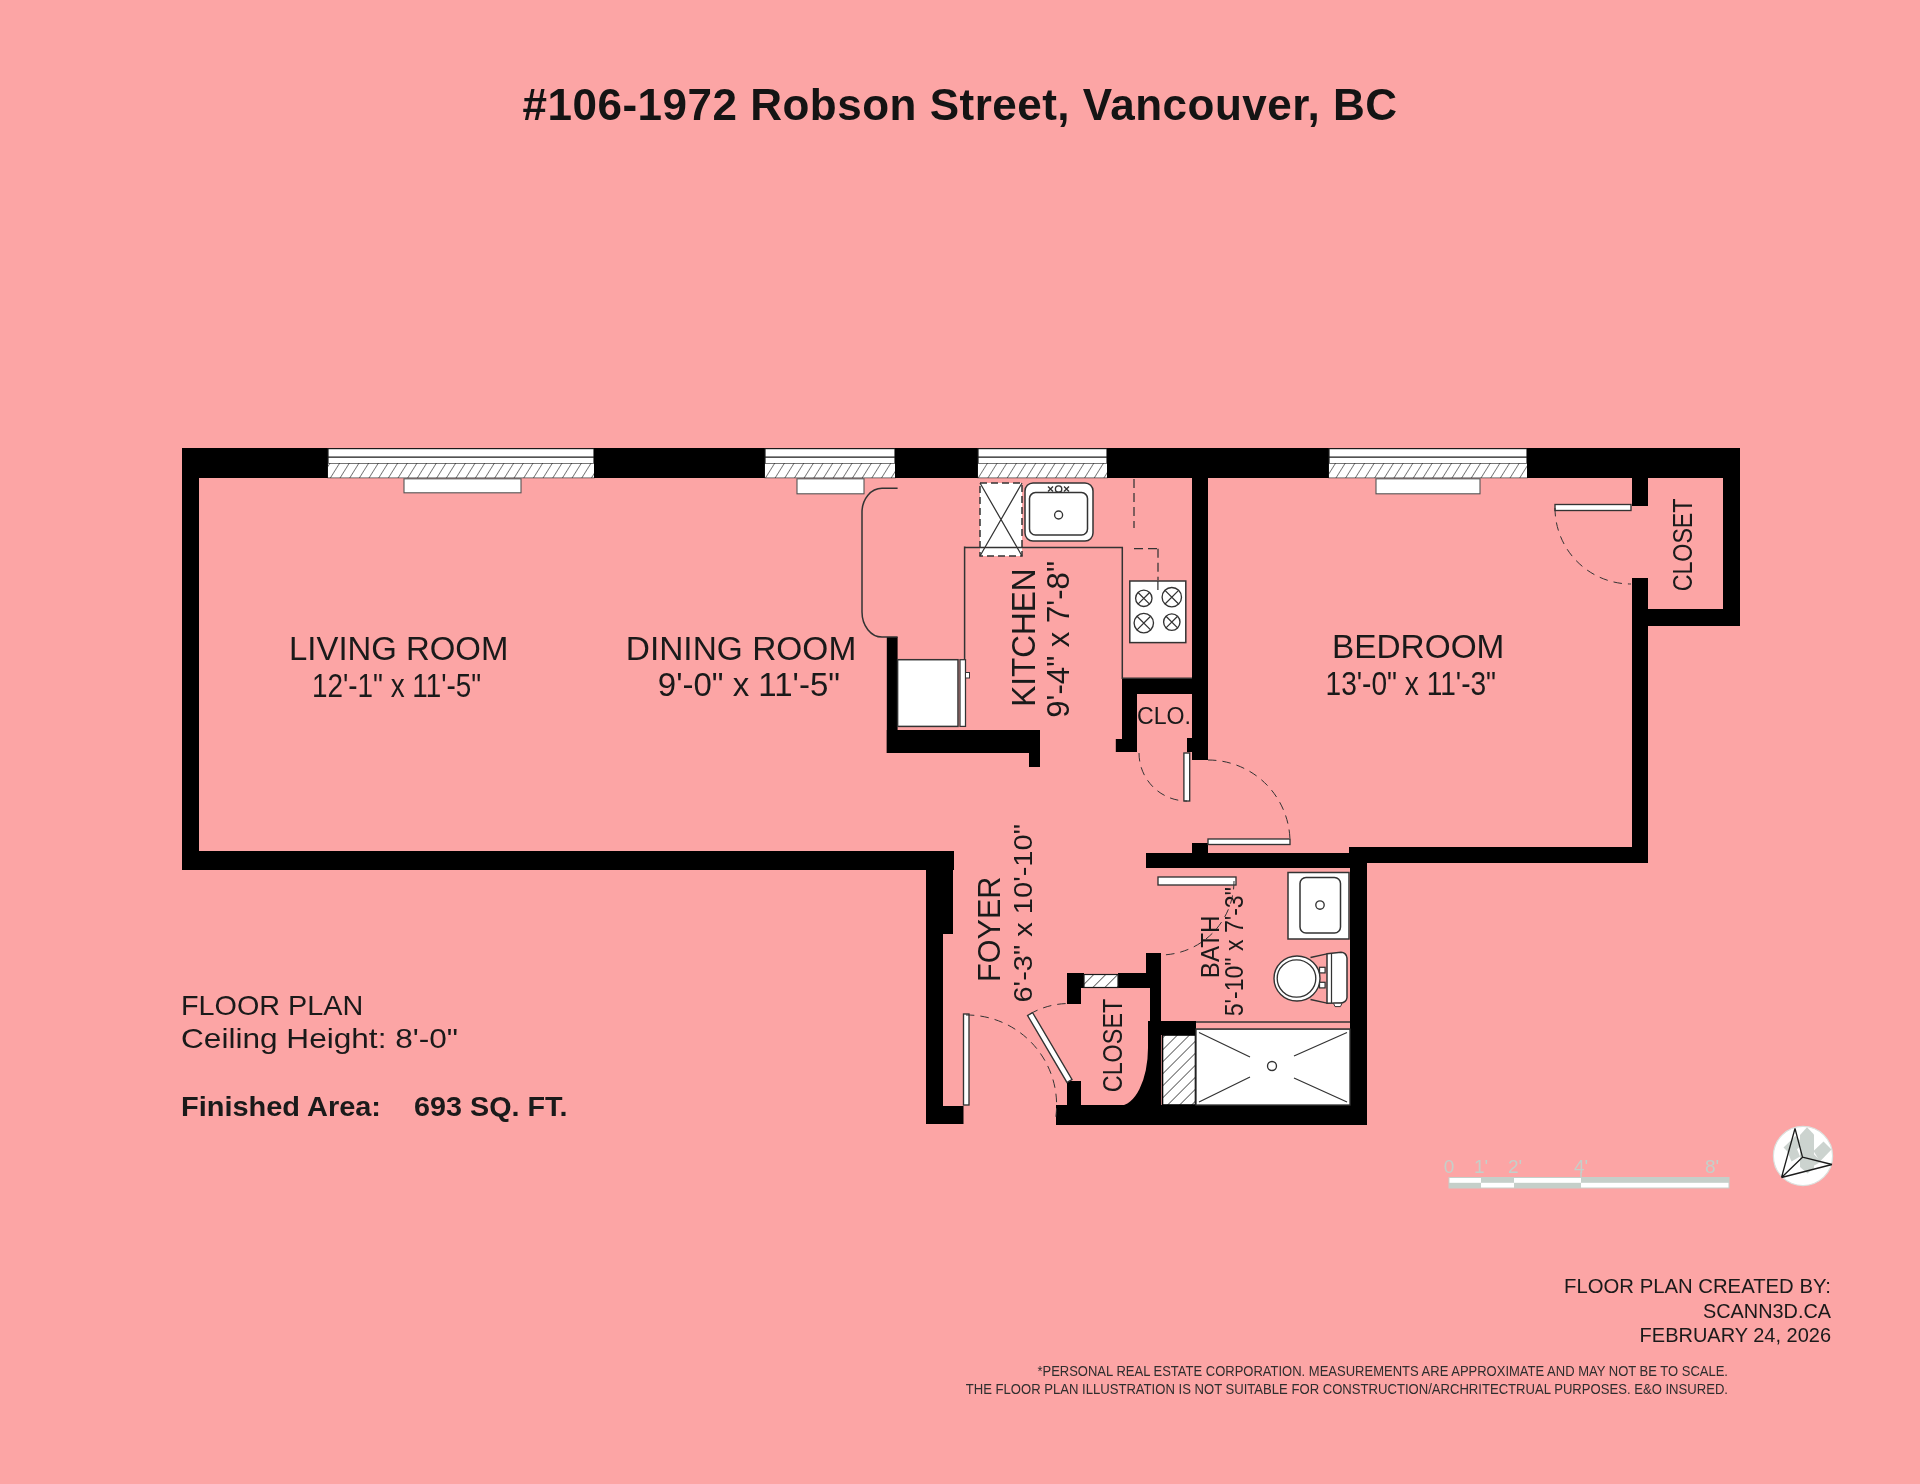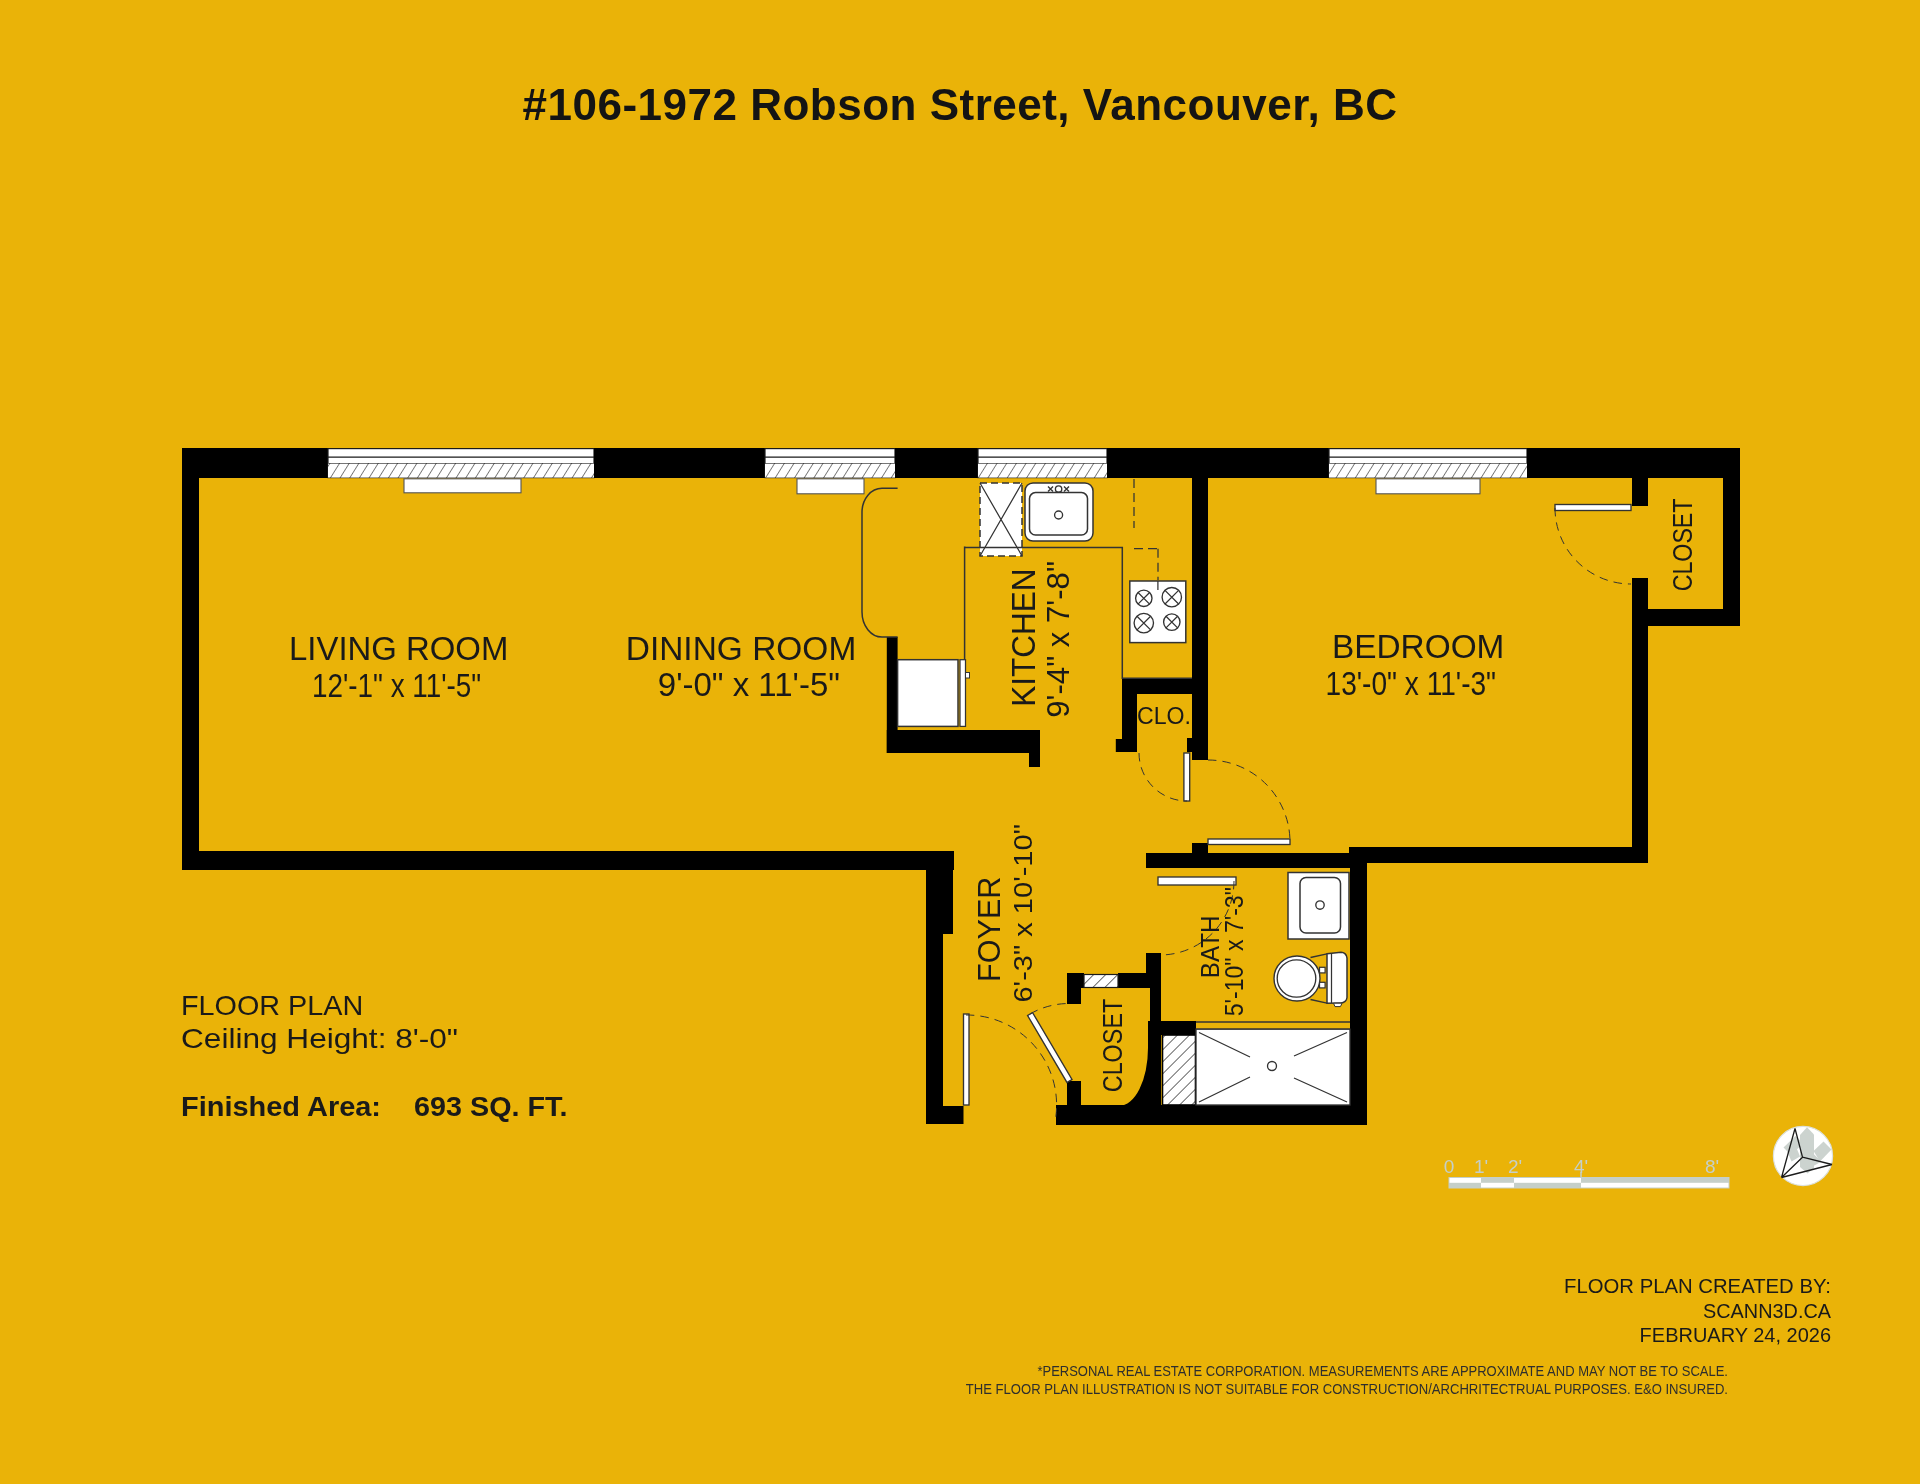--- a/index.html
+++ b/index.html
@@ -1,16 +1,16 @@
 <!DOCTYPE html>
 <html><head>
 <meta charset="utf-8">
 <style>
   html,body{margin:0;padding:0;background:#ffffff;}
-  .page{position:relative;width:1920px;height:1484px;background:#eab308;overflow:hidden;}
+  .page{position:relative;width:1920px;height:1484px;background:#fca5a5;overflow:hidden;}
   svg text{font-family:"Liberation Sans", sans-serif;}
 </style>
 </head>
 <body>
 <div class="page">
 <svg width="1920" height="1484" viewBox="0 0 1920 1484">
 <defs>
   <pattern id="winhatch" width="8.2" height="8.2" patternUnits="userSpaceOnUse" patternTransform="rotate(-58)">
     <rect width="8.2" height="8.2" fill="#ffffff"></rect>
     <line x1="0" y1="0" x2="8.2" y2="0" stroke="#1a1a1a" stroke-width="1.1"></line>

